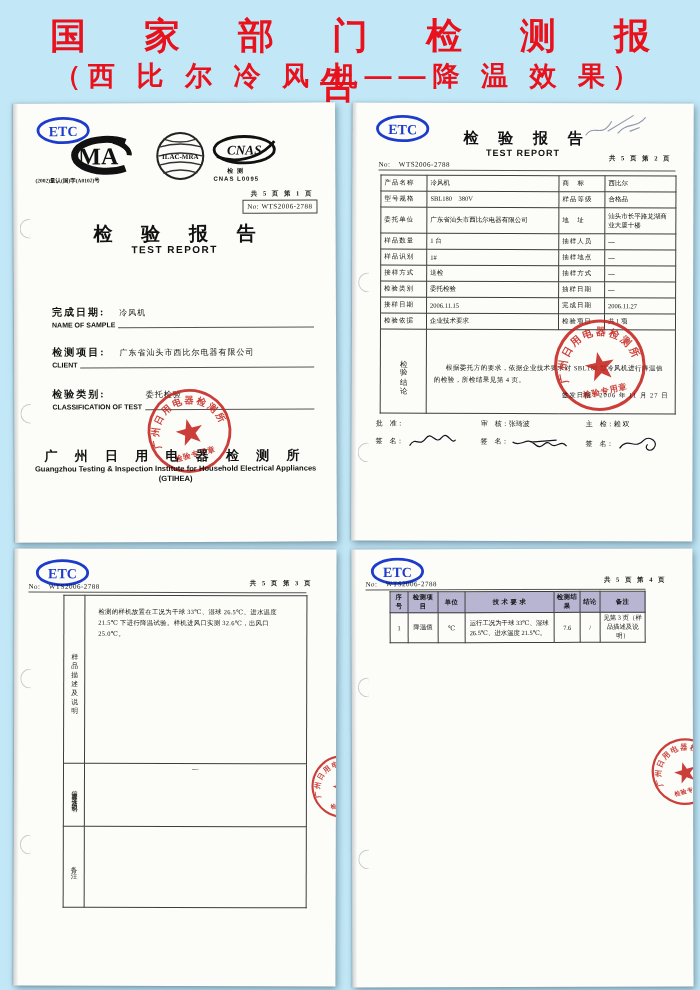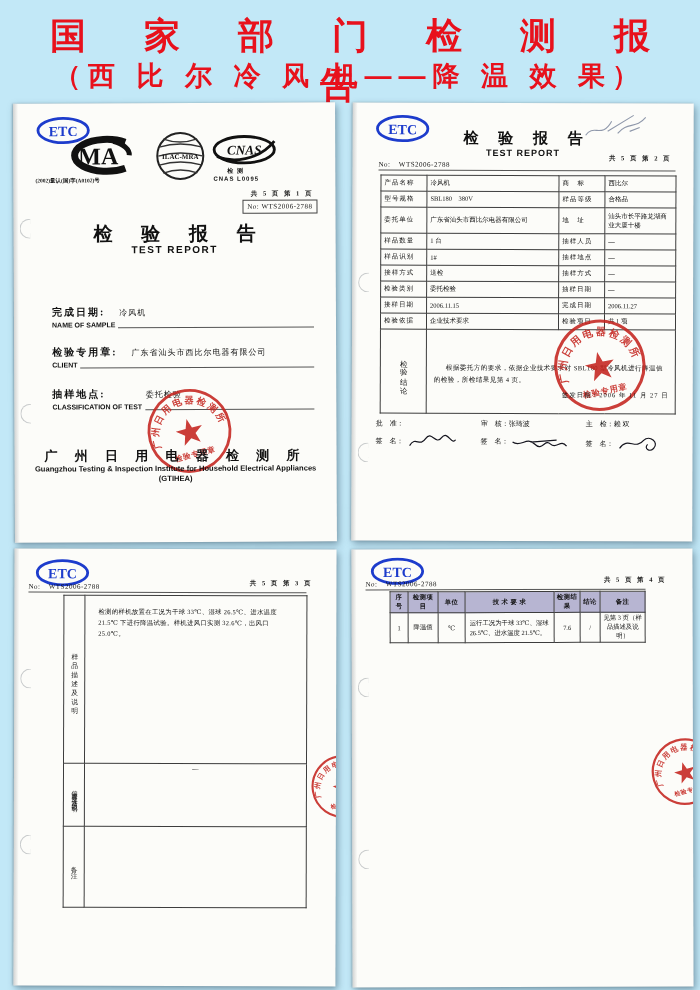--- a/index.html
+++ b/index.html
@@ -122,28 +122,28 @@
   <div class="abs ctr hd-en" style="top:141px;font-size:10px;letter-spacing:1.5px">TEST REPORT</div>
 
   <div class="field" style="top:198px">
     <div><span class="f-cn">完成日期:</span><span class="f-val">冷风机</span></div>
     <div class="f-row2">
         <span class="f-en">NAME OF SAMPLE</span>
         <span class="f-ul"></span>
       </div>
   </div>
   <div class="field" style="top:238px">
-    <div><span class="f-cn">检验专用章:</span><span class="f-val">广东省汕头市西比尔电器有限公司</span></div>
+    <div><span class="f-cn">检测项目:</span><span class="f-val">广东省汕头市西比尔电器有限公司</span></div>
     <div class="f-row2">
         <span class="f-en">CLIENT</span>
         <span class="f-ul"></span>
       </div>
   </div>
   <div class="field" style="top:280px">
-    <div><span class="f-cn">抽样地点:</span><span class="f-val" style="margin-left:40px">委托检验</span></div>
+    <div><span class="f-cn">检验类别:</span><span class="f-val" style="margin-left:40px">委托检验</span></div>
     <div class="f-row2">
         <span class="f-en">CLASSIFICATION OF TEST</span>
         <span class="f-ul"></span>
       </div>
   </div>
 
   <svg class="stamp" style="left:131px;top:284px;transform:rotate(-14deg)" width="88" height="88" viewBox="0 0 100 100">
     <defs>
         <path id="arc1" d="M 15 63 A 36 36 0 1 1 85 63" fill="none"></path>
       </defs>

